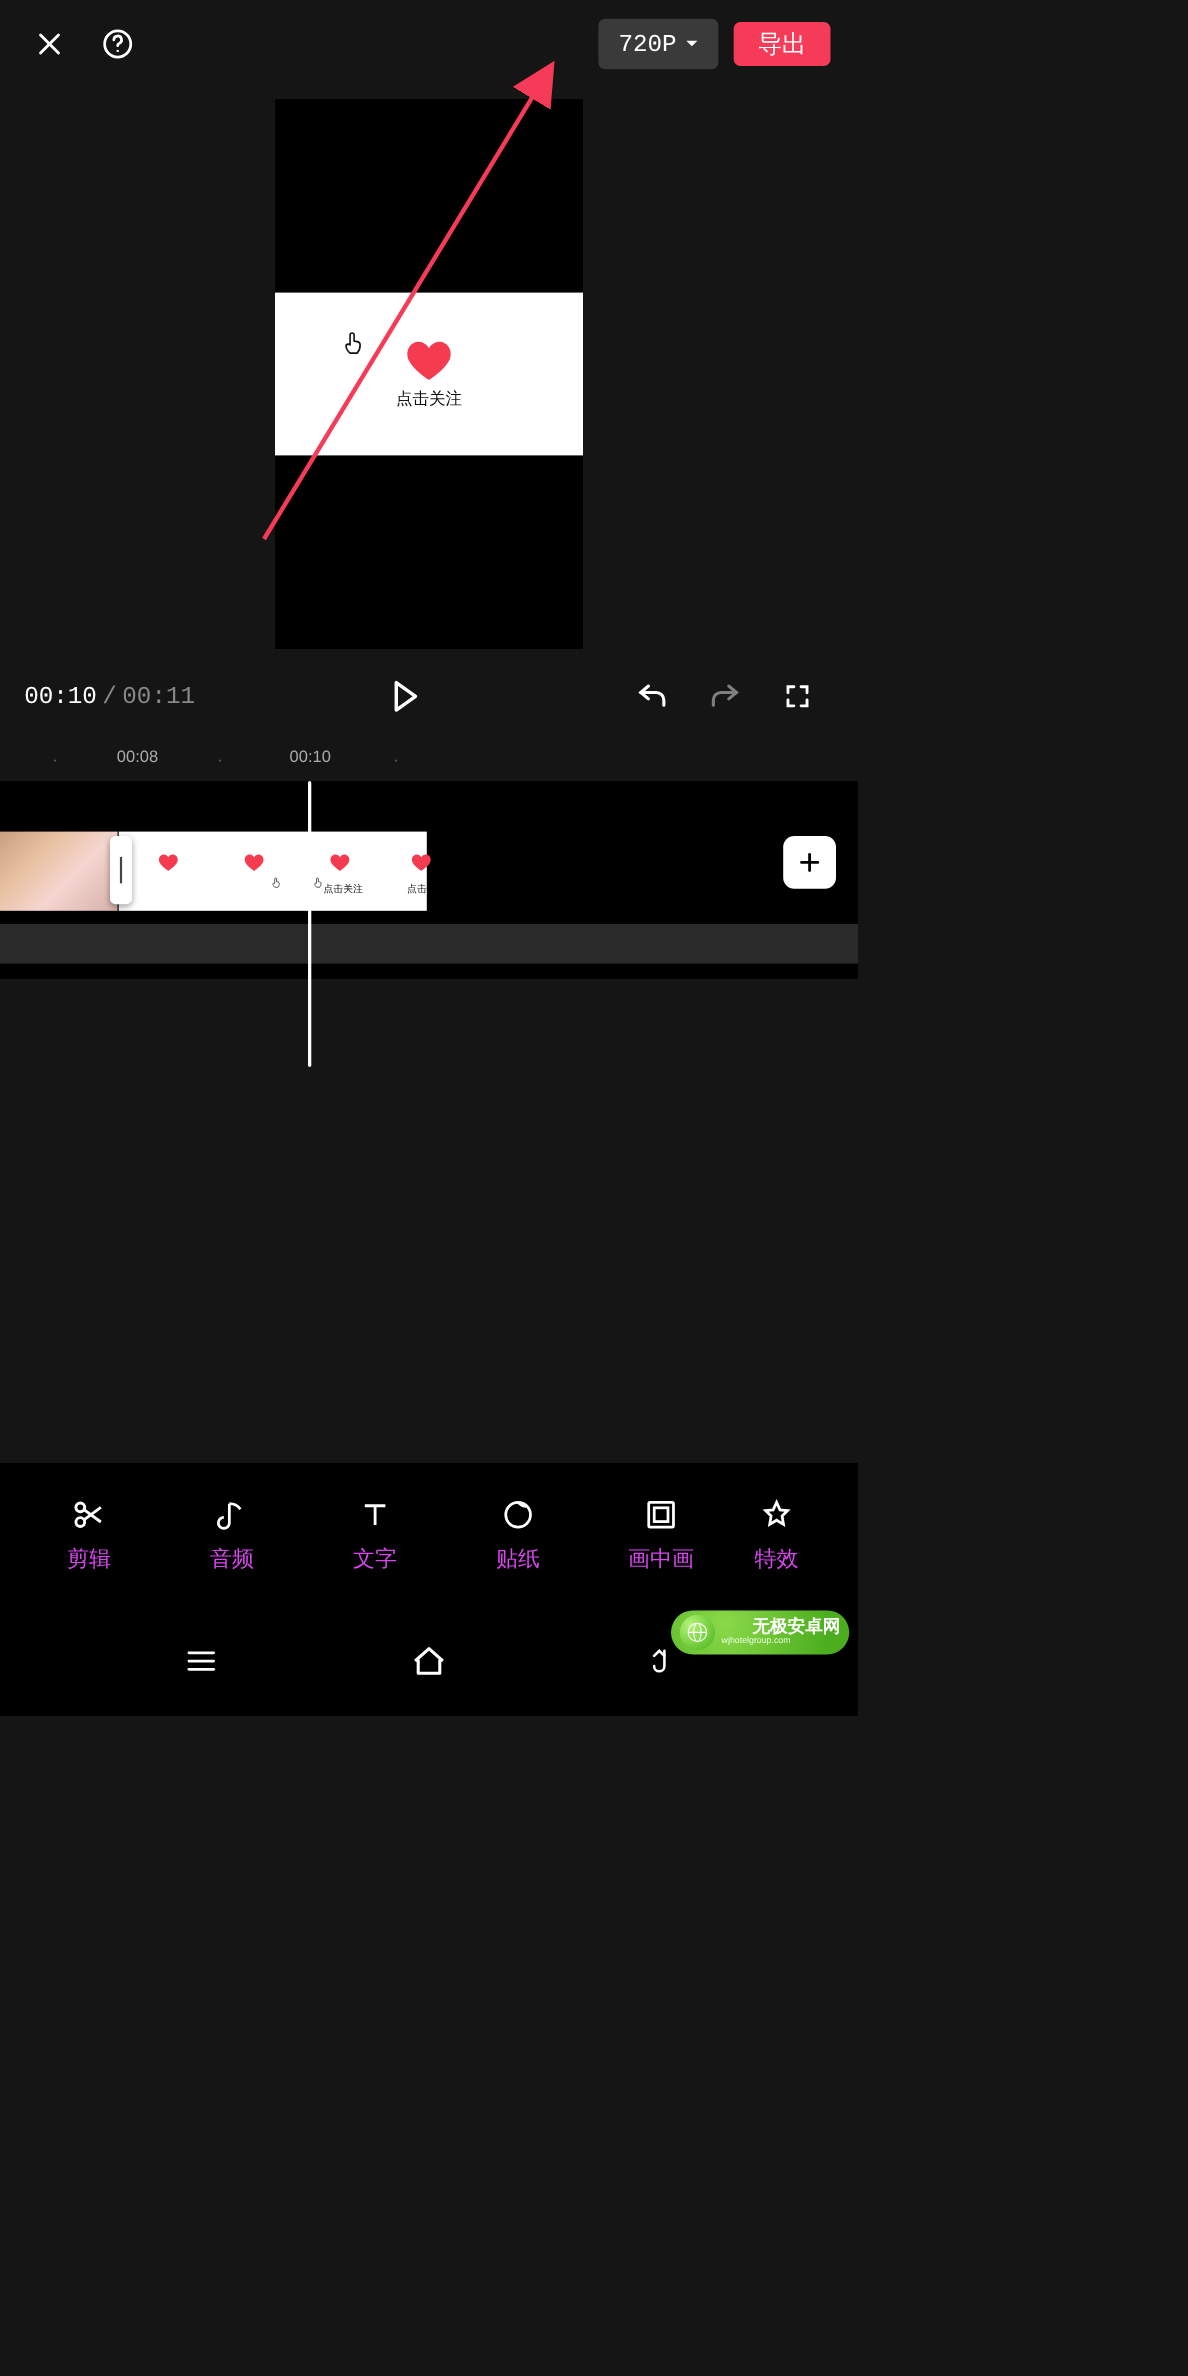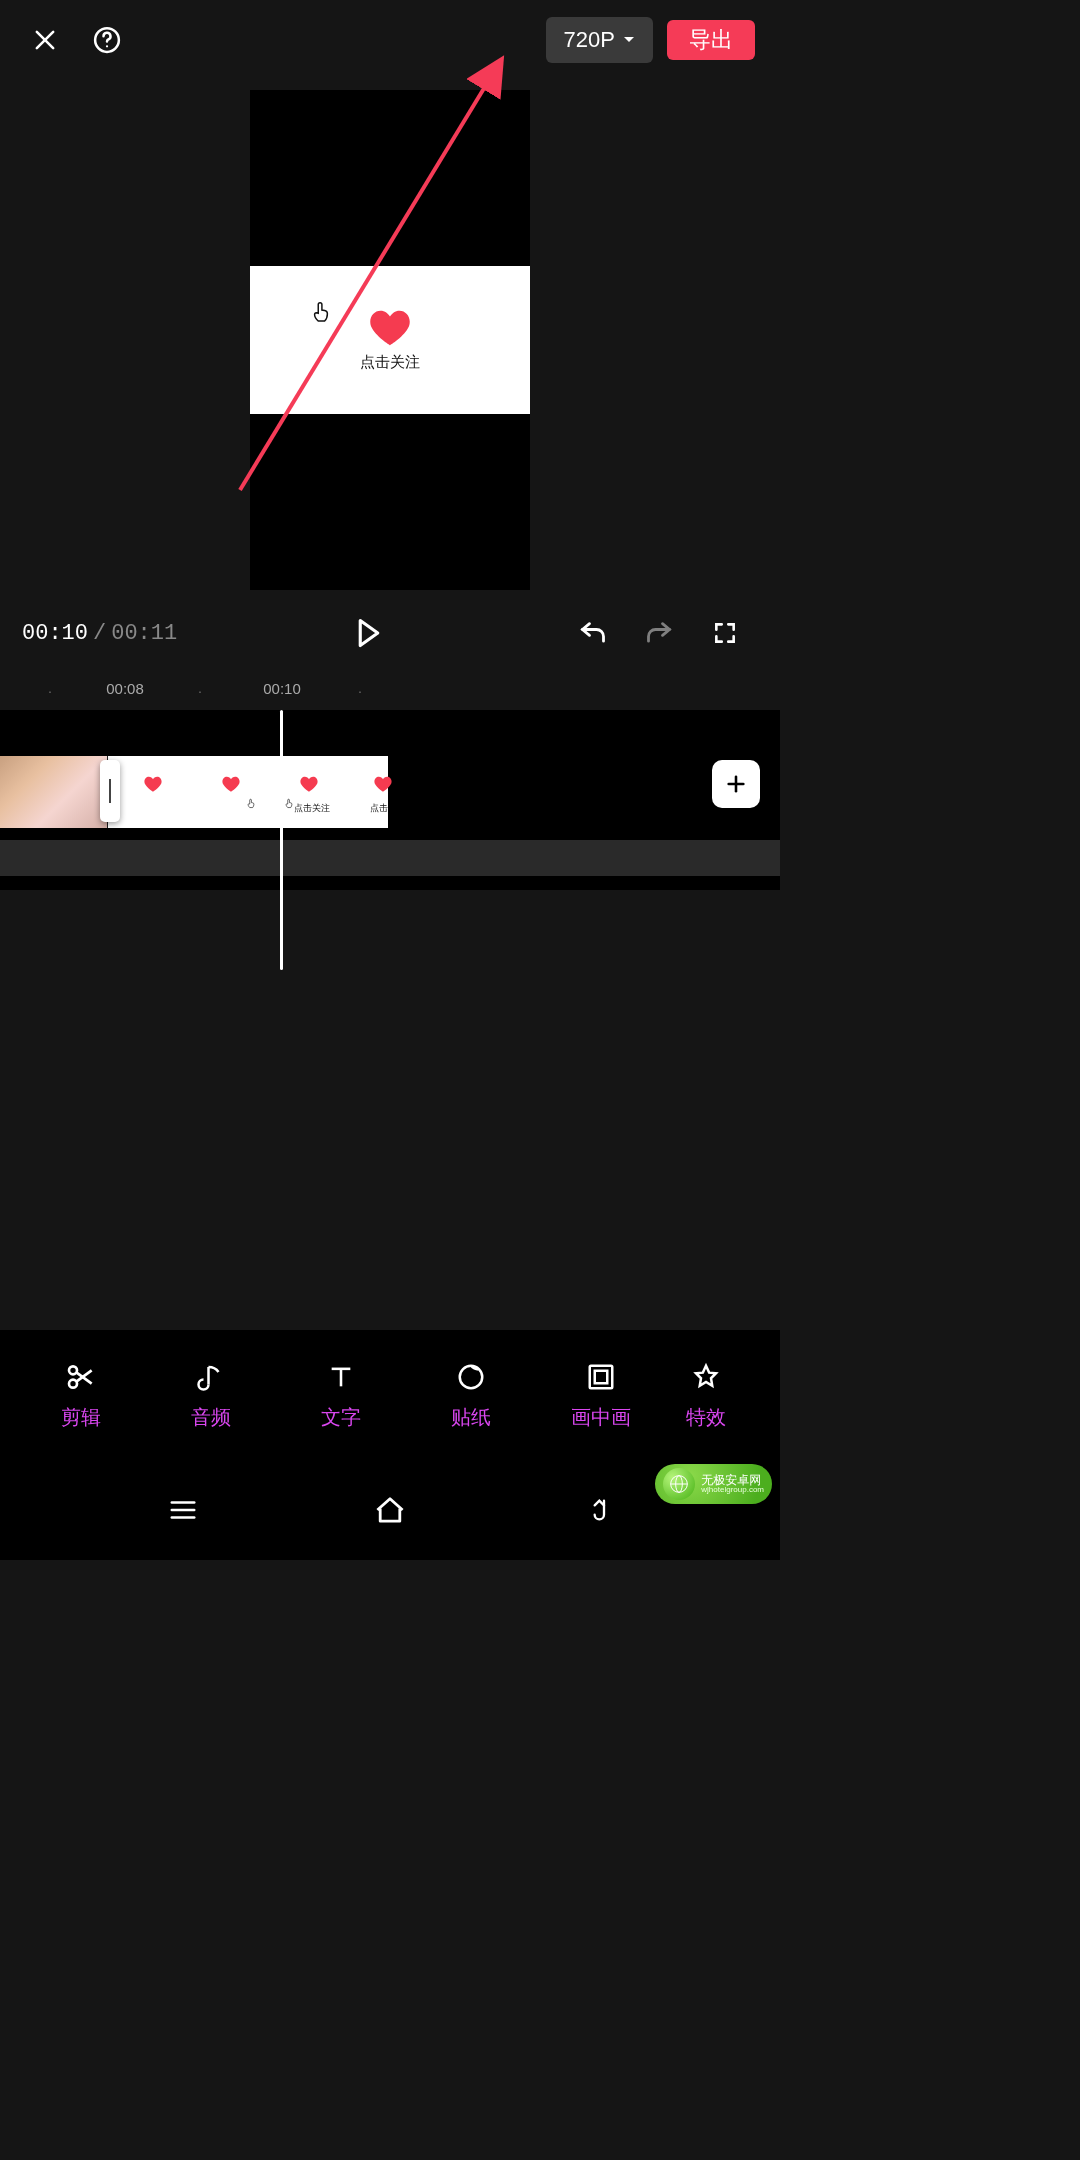--- a/index.html
+++ b/index.html
@@ -25,20 +25,21 @@
   }
   .spacer { flex: 1; }
   .res-btn {
     background: #3a3a3a;
     border-radius: 6px;
     height: 46px;
     padding: 0 18px;
     display: flex; align-items: center; gap: 8px;
     font-size: 22px;
     margin-right: 14px;
+    font-family: Liberation Mono, monospace;
   }
   .export-btn {
     background: #f53b57;
     border-radius: 6px;
     height: 40px;
     padding: 0 22px;
     display: flex; align-items: center;
     font-size: 22px;
     font-weight: 500;
     text-align: center;
@@ -233,21 +234,21 @@
     border-radius: 30px;
     padding: 4px 8px;
   }
   .watermark .wm-g {
     width: 32px; height: 32px;
     background: radial-gradient(circle at 30% 30%, #b5f57a 0%, #5cbf28 80%);
     border-radius: 50%;
     display:flex; align-items:center; justify-content:center;
   }
   .watermark .wm-txt { display:flex; flex-direction:column; line-height:1; }
-  .watermark .wm-t1 { font-size: 12px; color: #fff; font-weight: 400; }
+  .watermark .wm-t1 { font-size: 16px; color: #fff; font-weight: 700; margin-left: 28px; }
   .watermark .wm-t2 { font-size: 8px; color: #e8ffdb; }
 </style>
 </head>
 <body>
 
 <div class="topbar">
   <div class="icon-btn">
     <svg width="28" height="28" viewBox="0 0 24 24" fill="none" stroke="currentColor" stroke-width="2.2" stroke-linecap="round">
         <line x1="5" y1="5" x2="19" y2="19"></line>
         <line x1="19" y1="5" x2="5" y2="19"></line>

